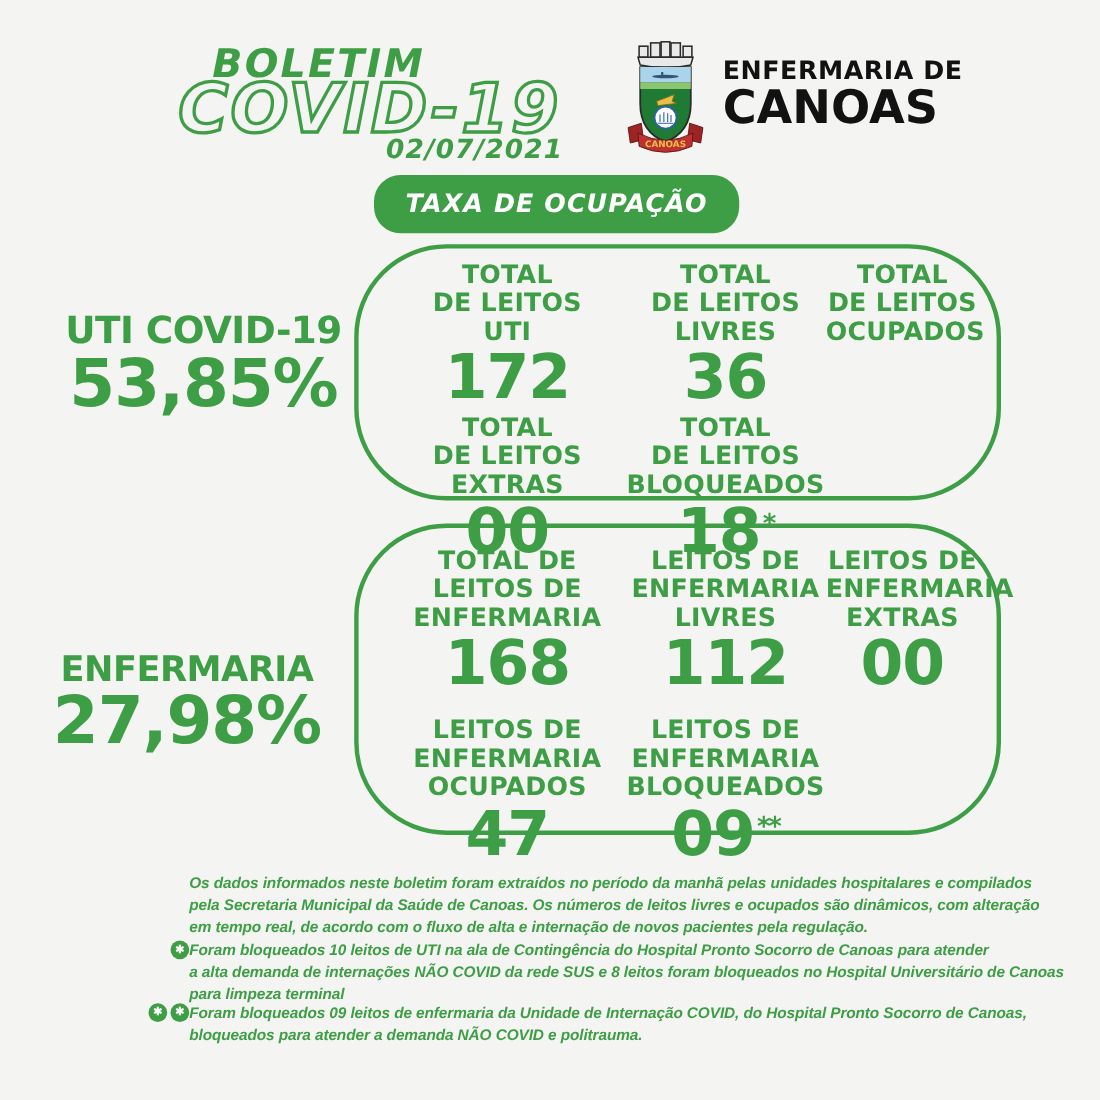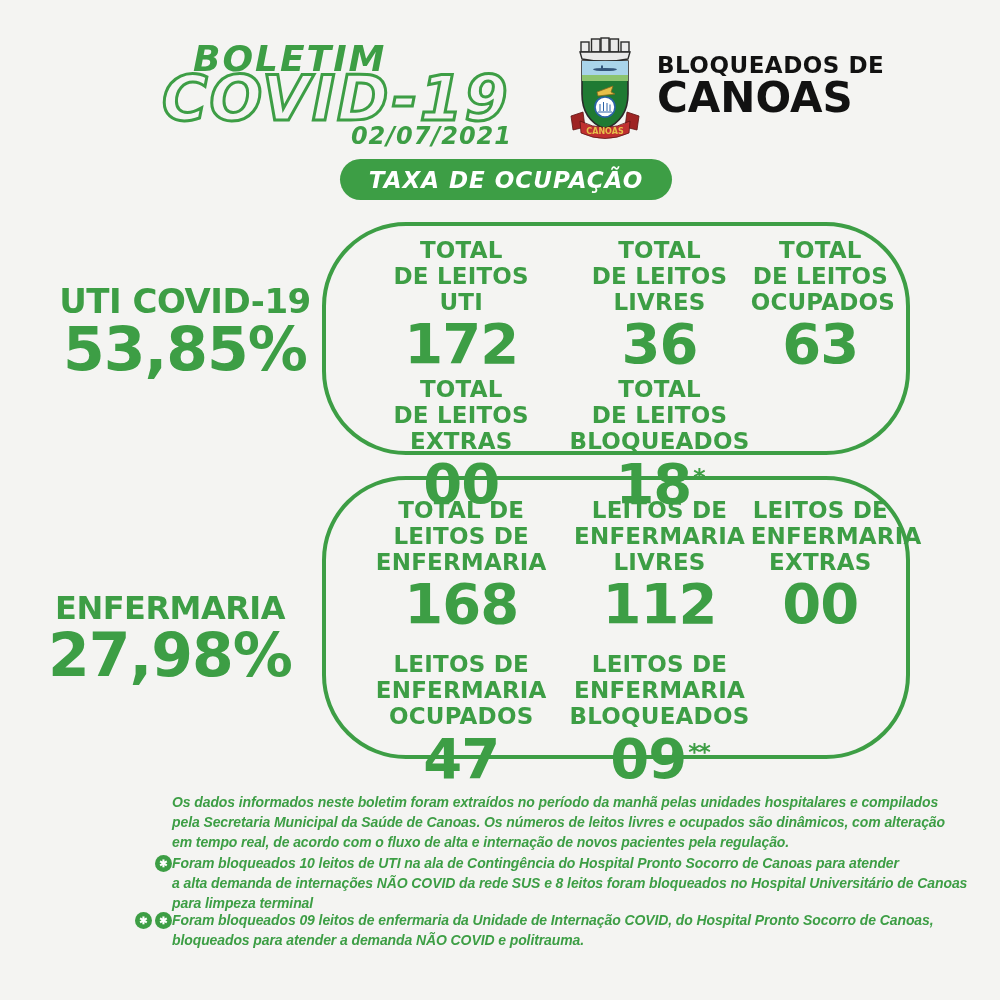--- a/index.html
+++ b/index.html
@@ -13,21 +13,21 @@
          font-size:62px;letter-spacing:2px;color:rgba(0,0,0,0);
          -webkit-text-stroke:3px #3d9e45;}
   .hdr-date{position:absolute;left:300px;top:122px;width:212px;text-align:right;
             font-style:italic;font-weight:700;font-size:24px;letter-spacing:1px;color:#3d9e45;}
   .brand{position:absolute;left:568px;top:34px;display:flex;gap:15px;}
   .brand-text{padding-top:18px;color:#121212;}
   .org1{font-weight:900;font-size:23px;line-height:26px;letter-spacing:.5px;}
   .org2{font-weight:900;font-size:42px;line-height:40px;letter-spacing:0;}
 
   
-  .pill{position:absolute;left:340px;top:159px;width:332px;height:41px;background:#3d9e45;
+  .pill{position:absolute;left:340px;top:159px;width:332px;height:53px;background:#3d9e45;
         border-radius:24px;display:flex;align-items:center;justify-content:center;}
   .pill span{font-style:italic;font-weight:800;font-size:23px;letter-spacing:1px;color:#fff;}
 
   
   .side{position:absolute;text-align:center;color:#3d9e45;}
   .side .ttl{font-weight:800;}
   .side .rate{font-weight:800;font-size:60px;line-height:1;letter-spacing:-1px;}
   .side-uti{left:40px;top:283px;width:290px;}
   .side-uti .ttl{font-size:34px;letter-spacing:-.5px;line-height:36px;}
   .side-enf{left:22px;top:591px;width:296px;}
@@ -100,21 +100,21 @@
       </g>
 
       <g>
         <path d="M3 82 L15 78 L17 93 L5 96 Z" fill="#9e2424" stroke="#5d1414" stroke-width=".8"></path>
         <path d="M71 82 L59 78 L57 93 L69 96 Z" fill="#9e2424" stroke="#5d1414" stroke-width=".8"></path>
         <path d="M12 87 Q37 100 62 87 L61 99 Q37 110 13 99 Z" fill="#c03030" stroke="#5d1414" stroke-width=".8"></path>
         <text x="37" y="100" text-anchor="middle" font-size="8" font-weight="bold" fill="#e6c04a">CANOAS</text>
       </g>
     </svg>
     <div class="brand-text">
-      <div class="org1">BLOQUEADOS DE</div>
+      <div class="org1">ENFERMARIA DE</div>
       <div class="org2">CANOAS</div>
     </div>
   </div>
 
   <div class="pill">
     <span>TAXA DE OCUPAÇÃO</span>
   </div>
 
   <div class="side side-uti">
     <div class="ttl">UTI COVID-19</div>
@@ -138,21 +138,20 @@
           <div>LIVRES</div>
         </div>
         <div class="num"><span>36</span></div>
       </div>
       <div class="cell">
         <div class="lbl">
           <div>TOTAL</div>
           <div>DE LEITOS</div>
           <div>OCUPADOS</div>
         </div>
-        <div class="num"><span>63</span></div>
       </div>
       <div class="cell row2" style="grid-column:1;">
         <div class="lbl">
           <div>TOTAL</div>
           <div>DE LEITOS</div>
           <div>EXTRAS</div>
         </div>
         <div class="num"><span>00</span></div>
       </div>
       <div class="cell row2" style="grid-column:2;">

